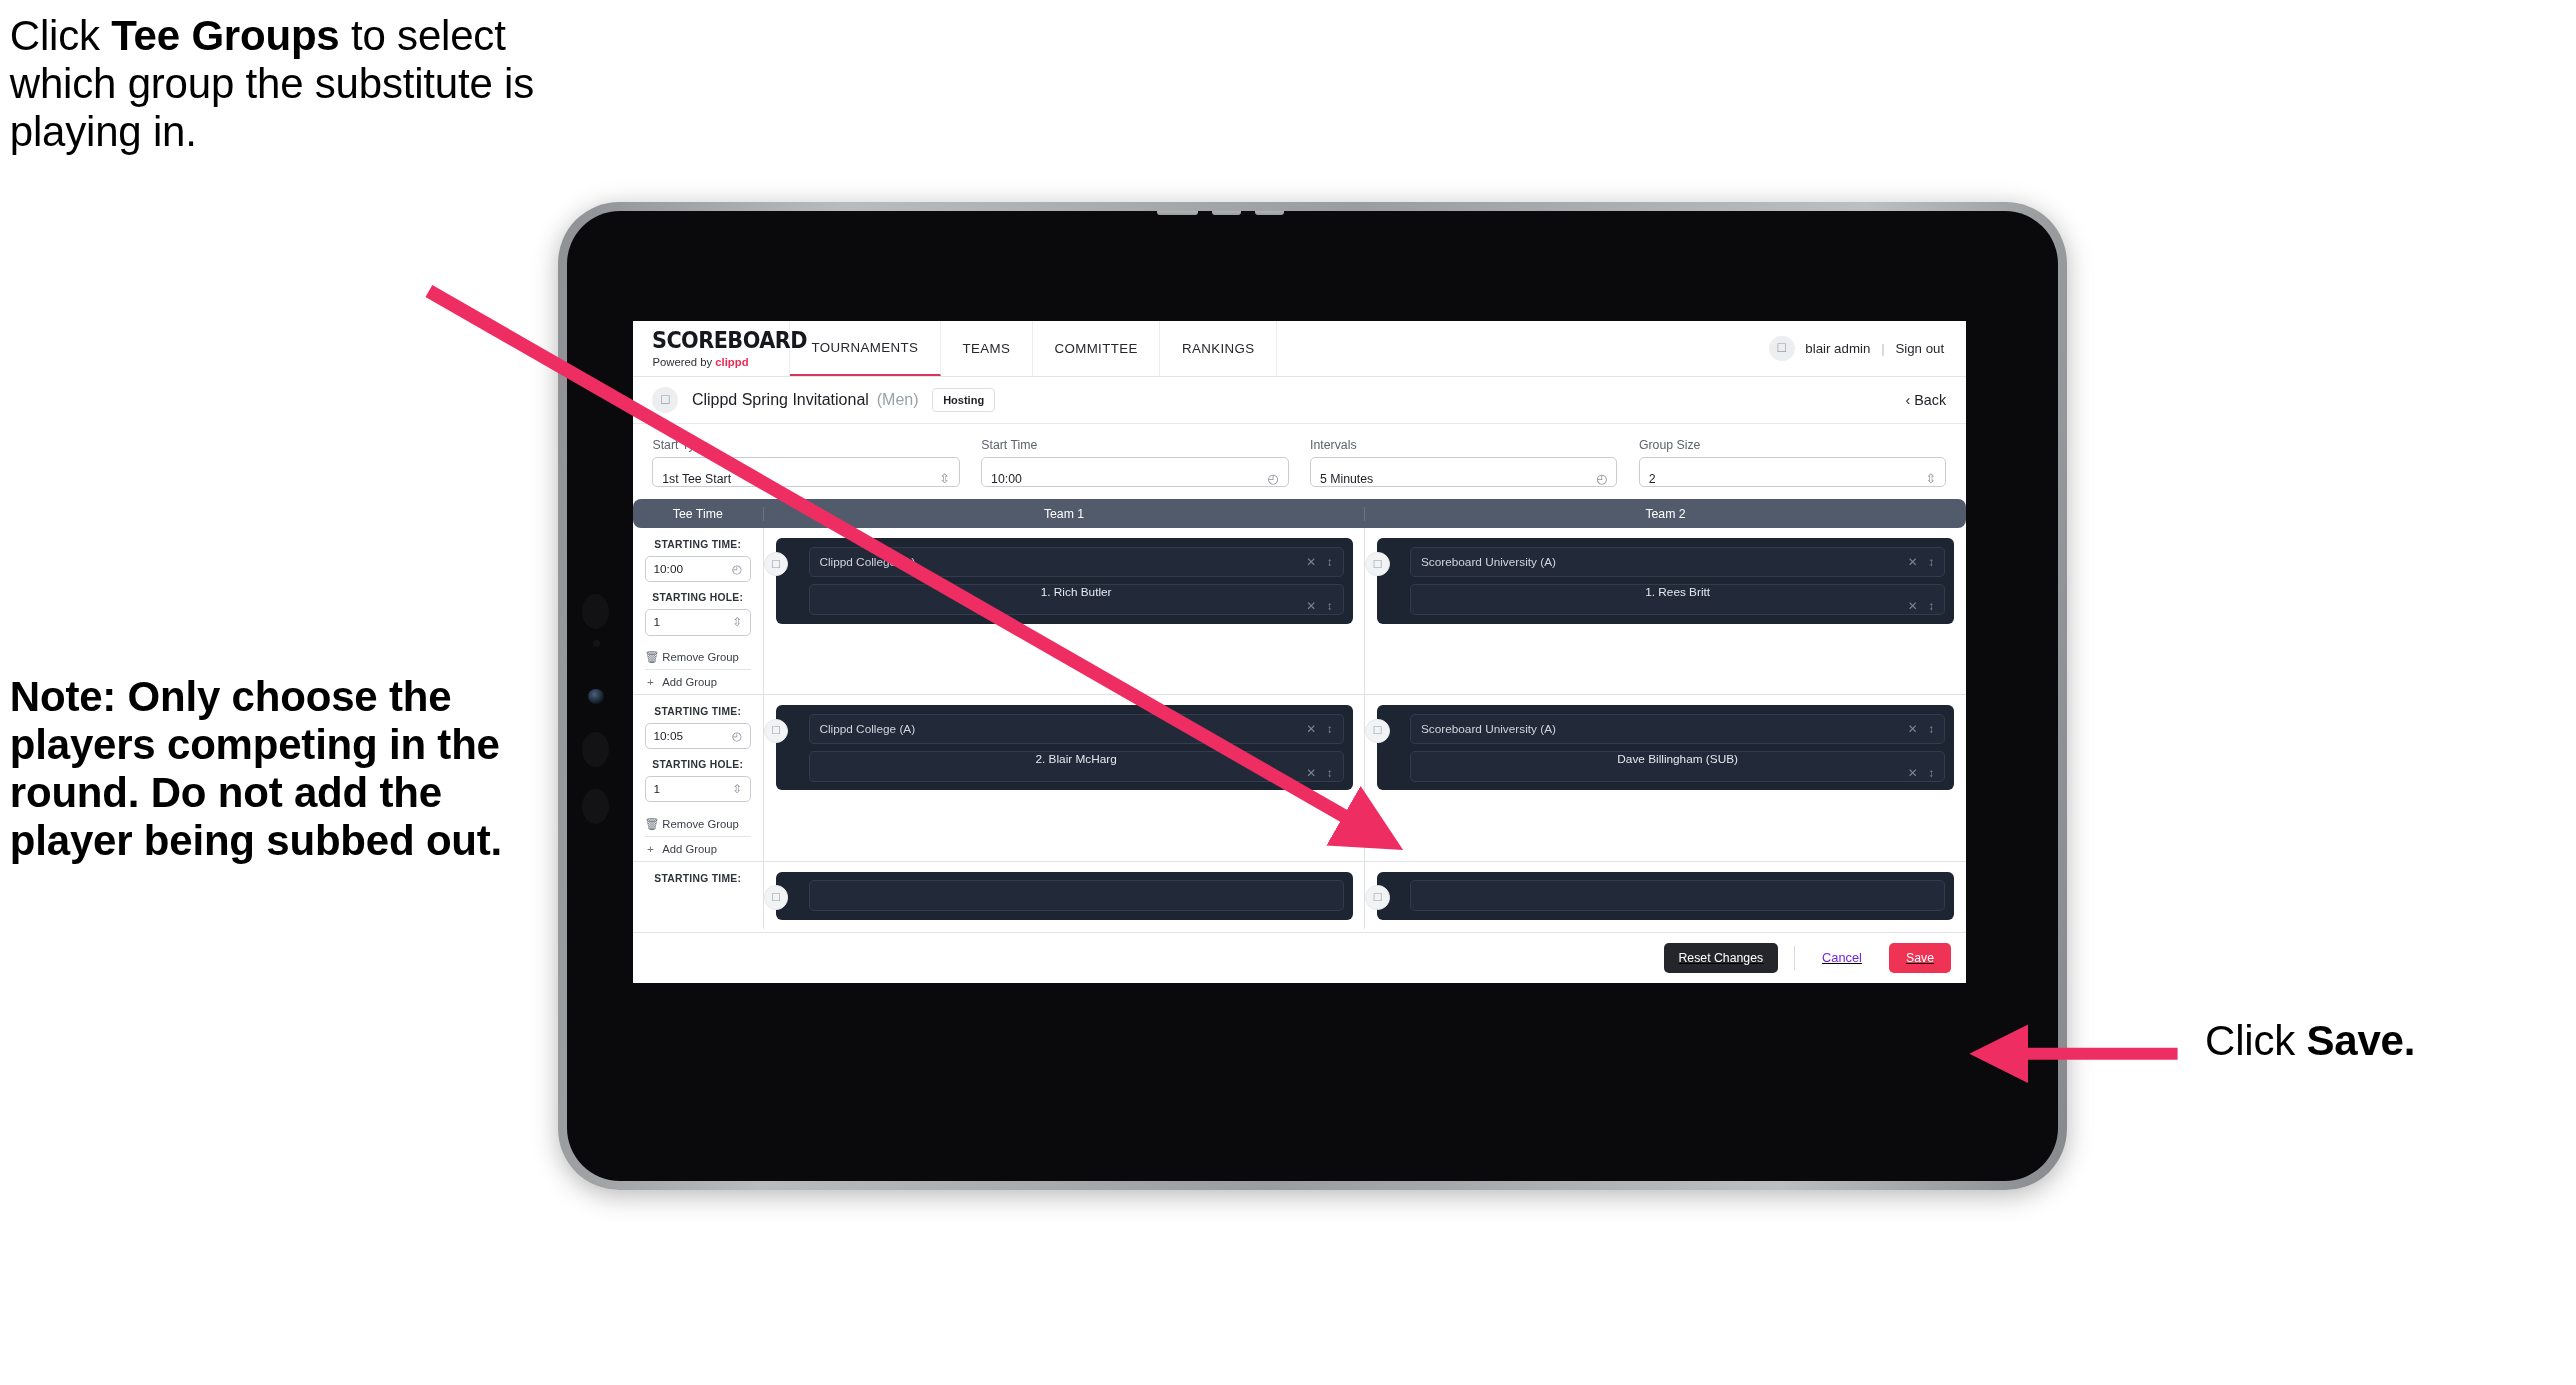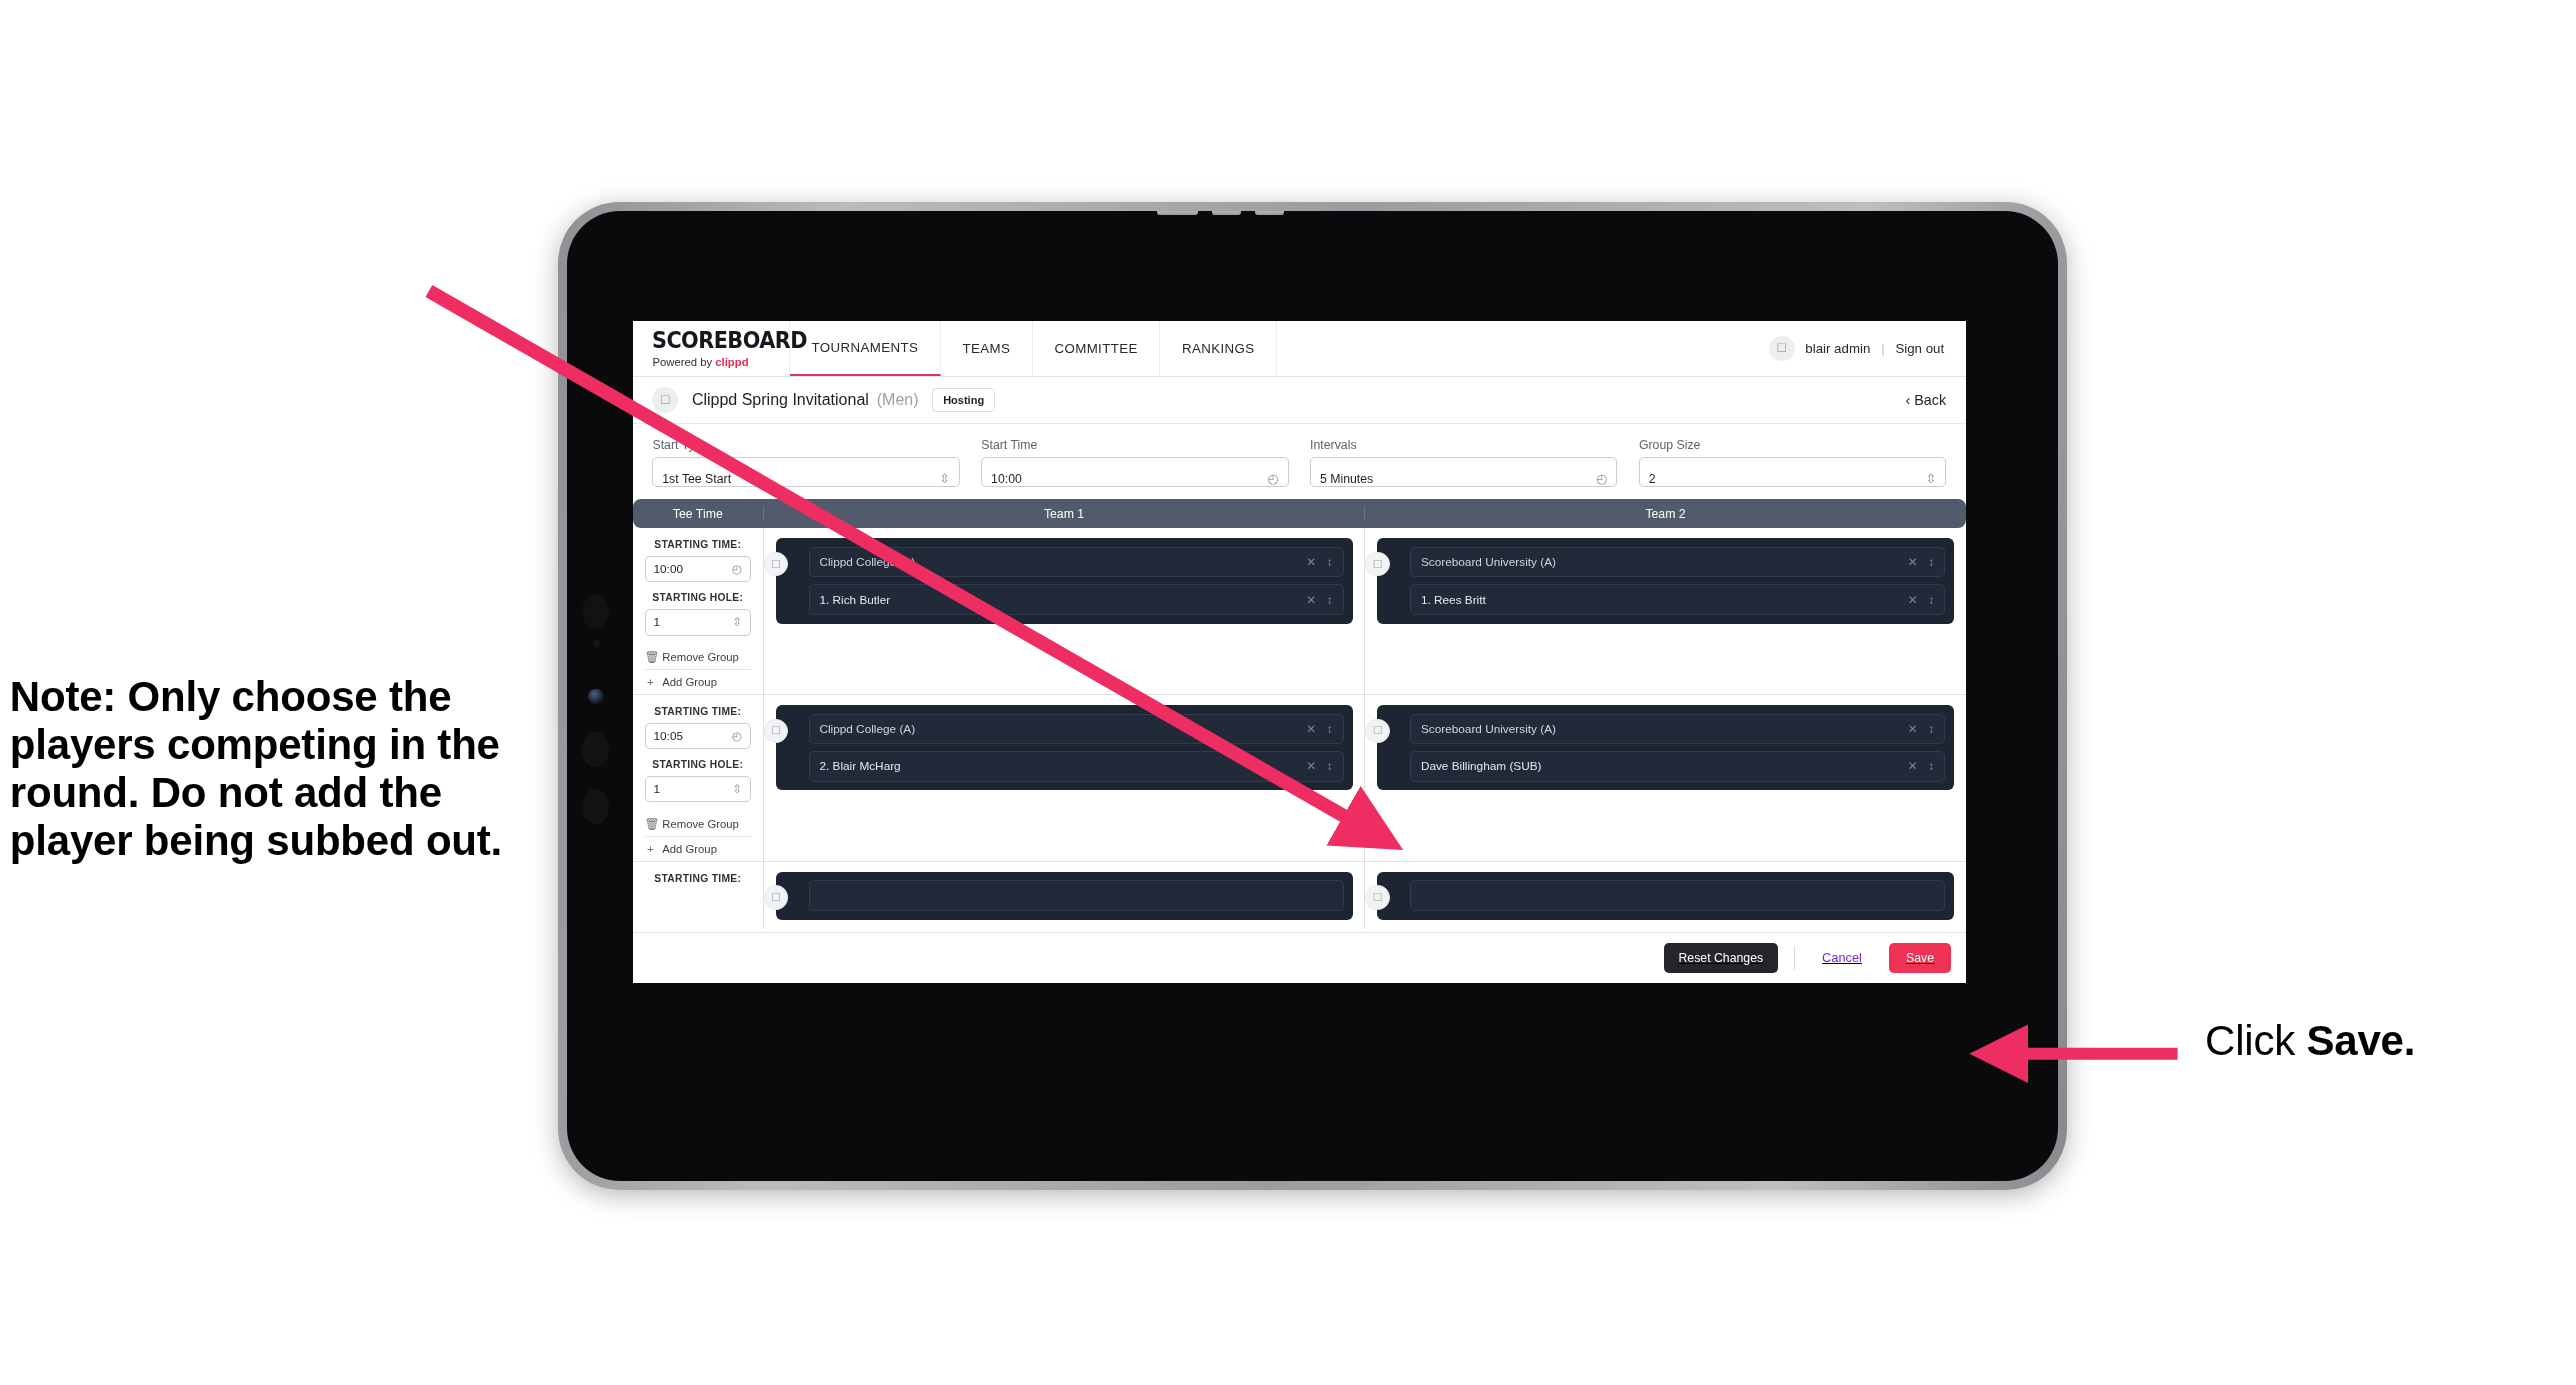--- a/index.html
+++ b/index.html
@@ -172,21 +172,21 @@
     width:24.6px;height:24.6px;border-radius:50%;background:#f2f3f5;
     display:flex;align-items:center;justify-content:center;color:#9aa0a8;font-size:10.8px;
     border:1px solid #e8e9eb;
   }
   .card-line {
     background:#222a39; border:1px solid #333c4e; border-radius:4.9px;
     height:30.5px; display:flex; align-items:center; padding: 0 9.8px;
     font-size:11.8px; color:#cfd4dc; margin-bottom:6.9px;
   }
   .card-line:last-child { margin-bottom:0; }
-  .card-line.player { color:#e4e8ee; }
+  .card-line.player { color:#e4e8ee;flex-direction:column; }
   .card-line .acts { margin-left:auto; display:flex; gap:10.8px; color:#7e8798; font-size:11.8px; }
 
   
   .app-footer {
     height: 51px; min-height:51px; border-top:1px solid #e1e3e6;
     display:flex; align-items:center; justify-content:flex-end; gap:15.7px;
     padding-right:15px; background:#fff;text-decoration:underline;
   }
   .btn-reset {
     background:#24262b; color:#fff; border-radius:4.9px;
@@ -197,20 +197,23 @@
   .btn-save {
     background:#ef3355; color:#ffffff; border-radius:4.9px;
     font-size:12.3px; padding: 7.9px 16.7px; cursor:pointer;
   }
 </style>
 </head>
 <body>
 
 <div id="stage">
 
+  <div id="anno-top" class="anno">
+    <span>Click </span><b>Tee Groups</b><span> to select which group the substitute is playing in.</span>
+  </div>
 
   <div id="anno-note" class="anno">Note: Only choose the players competing in the round. Do not add the player being subbed out.</div>
 
   <div id="anno-save" class="anno">
     <span>Click </span><b>Save.</b>
   </div>
 
   <div id="tablet">
     <div id="tablet-inner">
       <div class="btn-bump" id="bump-1"></div>

